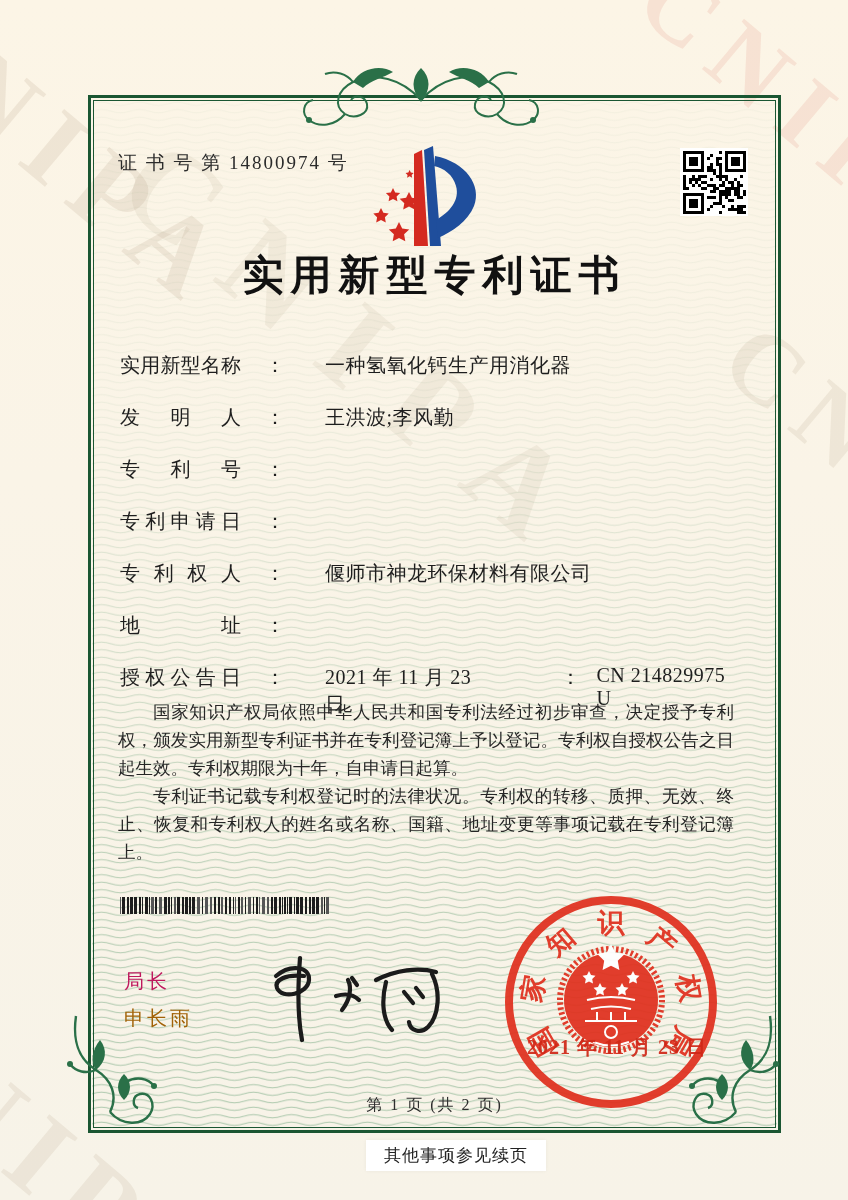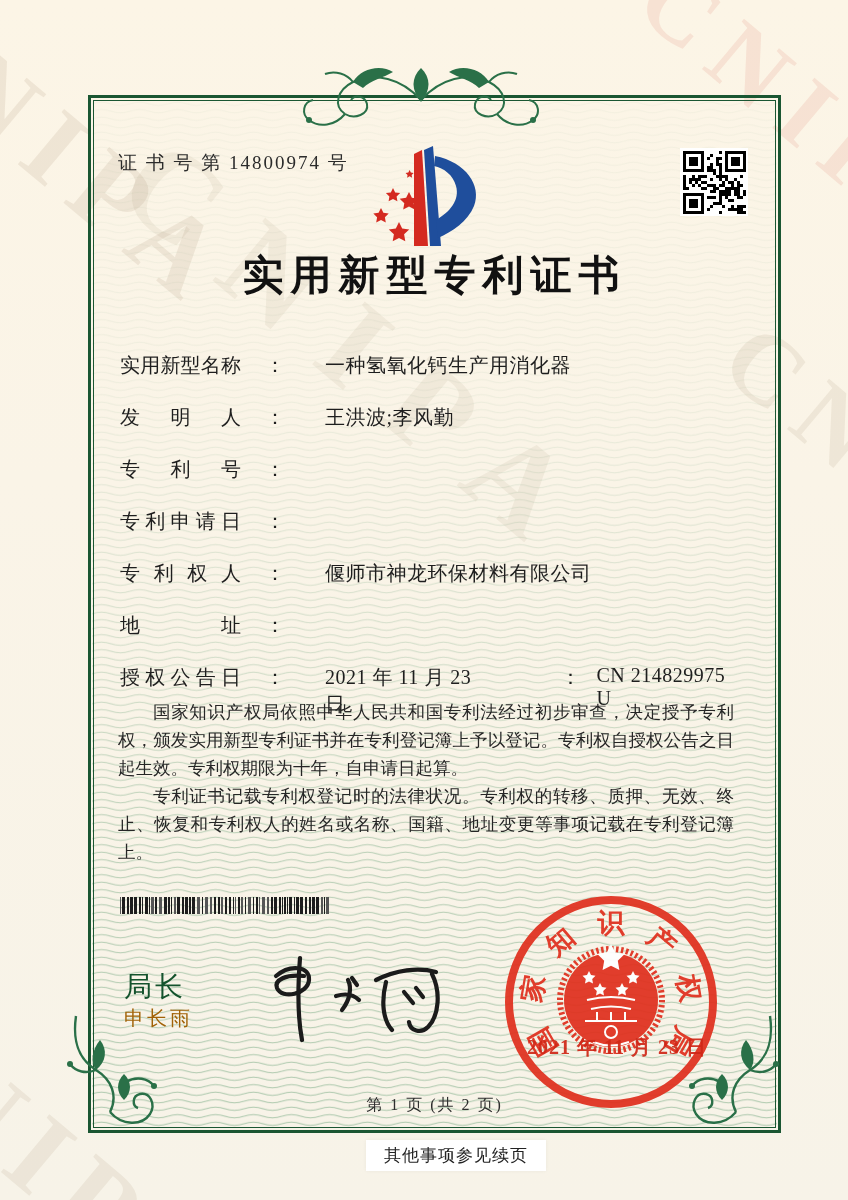--- a/index.html
+++ b/index.html
@@ -63,21 +63,21 @@
 
   .bodytext{
     left:118px; top:698px; width:616px; z-index:4;
     font-size:17.5px; line-height:28px; text-align:justify; color:#262626;
   }
   .bodytext p{ text-indent:2em; }
 
   .barcode{ left:120px; top:897px; width:216px; height:17px; display:flex; align-items:stretch; z-index:4;}
   .barcode i{ display:block; }
 
-  .signer-title{ left:124px; top:968px; font-size:28px; letter-spacing:3px; color:#14532d; z-index:4;}
+  .signer-title{ left:124px; top:968px; font-size:20px; letter-spacing:3px; color:#be185d; z-index:4;}
   .signer-name{ left:124px; top:1005px; font-size:20px; letter-spacing:3px; color:#a16207; z-index:4;}
   .signature{ left:248px; top:944px; z-index:5;}
 
   .seal{ left:503px; top:894px; z-index:4;}
   .seal-char{ font-size:27px; font-weight:bold; font-family:"Liberation Serif",serif; }
   .seal-date{
     left:527px; top:1034px; font-size:20px; color:#cf2717; letter-spacing:1px;
     z-index:5; font-weight:bold; opacity:.92;
   }
 

